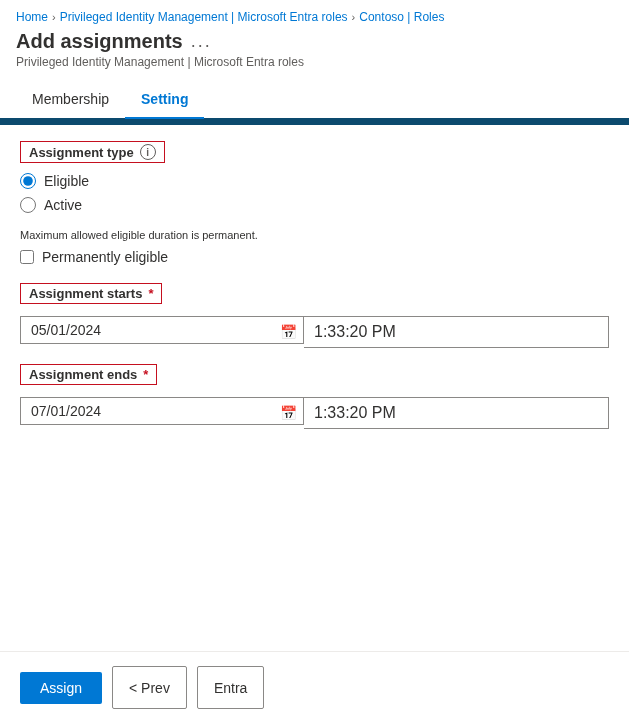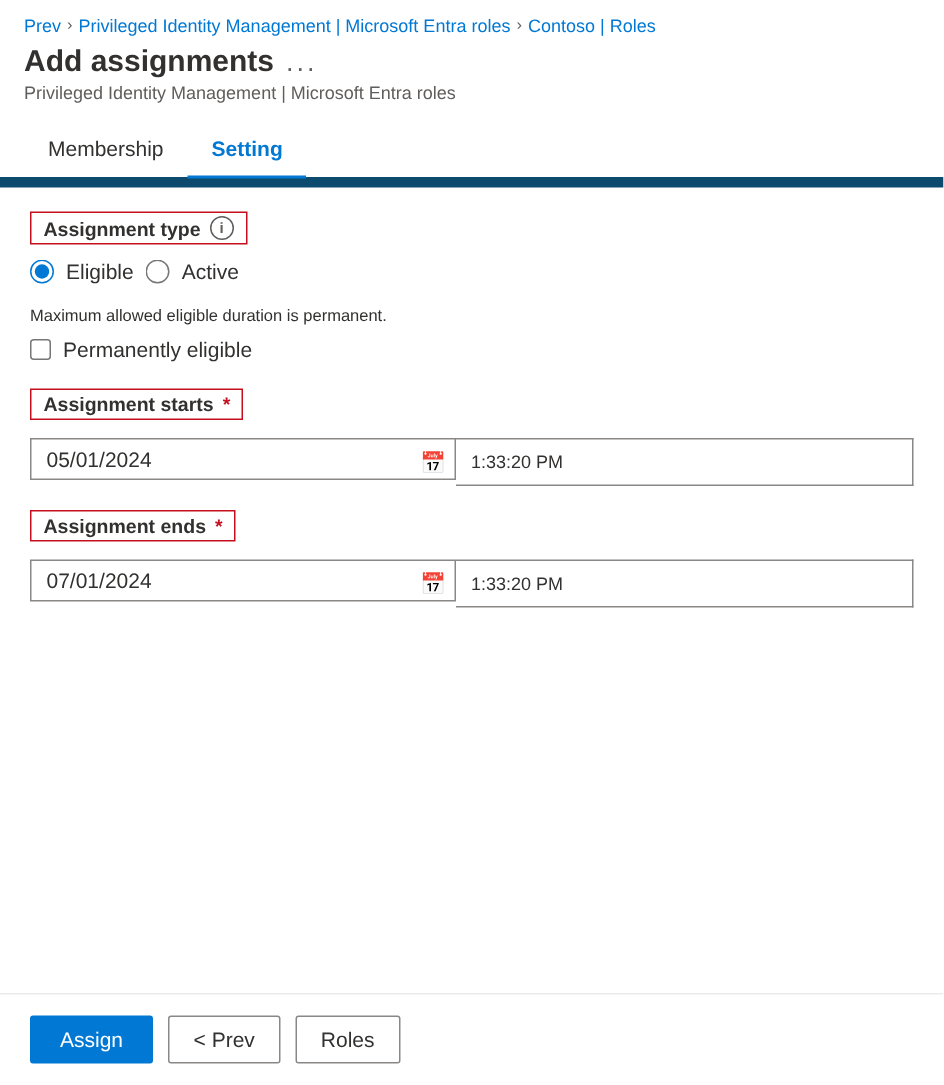--- a/index.html
+++ b/index.html
@@ -94,21 +94,21 @@
       border: 1.5px solid #605e5c;
       border-radius: 50%;
       font-size: 10px;
       color: #605e5c;
       font-weight: 700;
       cursor: pointer;
     }
 
     .radio-group {
       display: flex;
-      flex-direction: row;
+      flex-direction: column;
       gap: 8px;
       margin-top: 4px;
     }
     .radio-item {
       display: flex;
       align-items: center;
       gap: 8px;
       cursor: pointer;
     }
     .radio-item input[type="radio"] {
@@ -173,21 +173,21 @@
       cursor: pointer;
       color: #605e5c;
       font-size: 14px;
       padding: 0;
     }
     .time-input {
       flex: 1;
       padding: 6px 10px;
       border: 1px solid #8a8886;
       border-left: none;
-      font-size: 12px;
+      font-size: 16px;
       color: #323130;
       outline: none;
       height: 32px;
     }
 
     .footer {
       border-top: 1px solid #edebe9;
       padding: 14px 20px;
       display: flex;
       align-items: center;
@@ -207,41 +207,41 @@
       border-radius: 2px;
     }
 
     .btn-secondary {
       background: #fff;
       color: #323130;
       border: 1px solid #8a8886;
       padding: 6px 16px;
       font-size: 14px;
       cursor: pointer;
-      height: 32px;
+      height: 43px;
       border-radius: 2px;
     }
 
     .section-label-boxed {
       display: inline-flex;
       align-items: center;
       gap: 6px;
       border: 1.5px solid #c50f1f;
       padding: 2px 8px;
       margin-bottom: 6px;
       font-size: 13px;
       font-weight: 600;
       color: #323130;
     }
   </style>
 </head>
 <body>
 
 <nav class="breadcrumb">
-  <a href="#">Prev</a>
+  <a href="#">Home</a>
   <span class="breadcrumb-sep">›</span>
   <a href="#">Privileged Identity Management | Microsoft Entra roles</a>
   <span class="breadcrumb-sep">›</span>
   <a href="#">Contoso | Roles</a>
 </nav>
 
 <div class="page-header">
   <div class="page-title-row">
     <h1 class="page-title">Add assignments</h1>
     <span class="more-icon">...</span>
@@ -306,14 +306,14 @@
       </div>
       <input type="text" class="time-input" value="1:33:20 PM" style="">
     </div>
   </div>
 
 </div>
 
 <div class="footer">
   <button class="btn-primary">Assign</button>
   <button class="btn-secondary">&lt; Prev</button>
-  <button class="btn-secondary">Roles</button>
+  <button class="btn-secondary">Entra</button>
 </div>
 
 </body></html>

